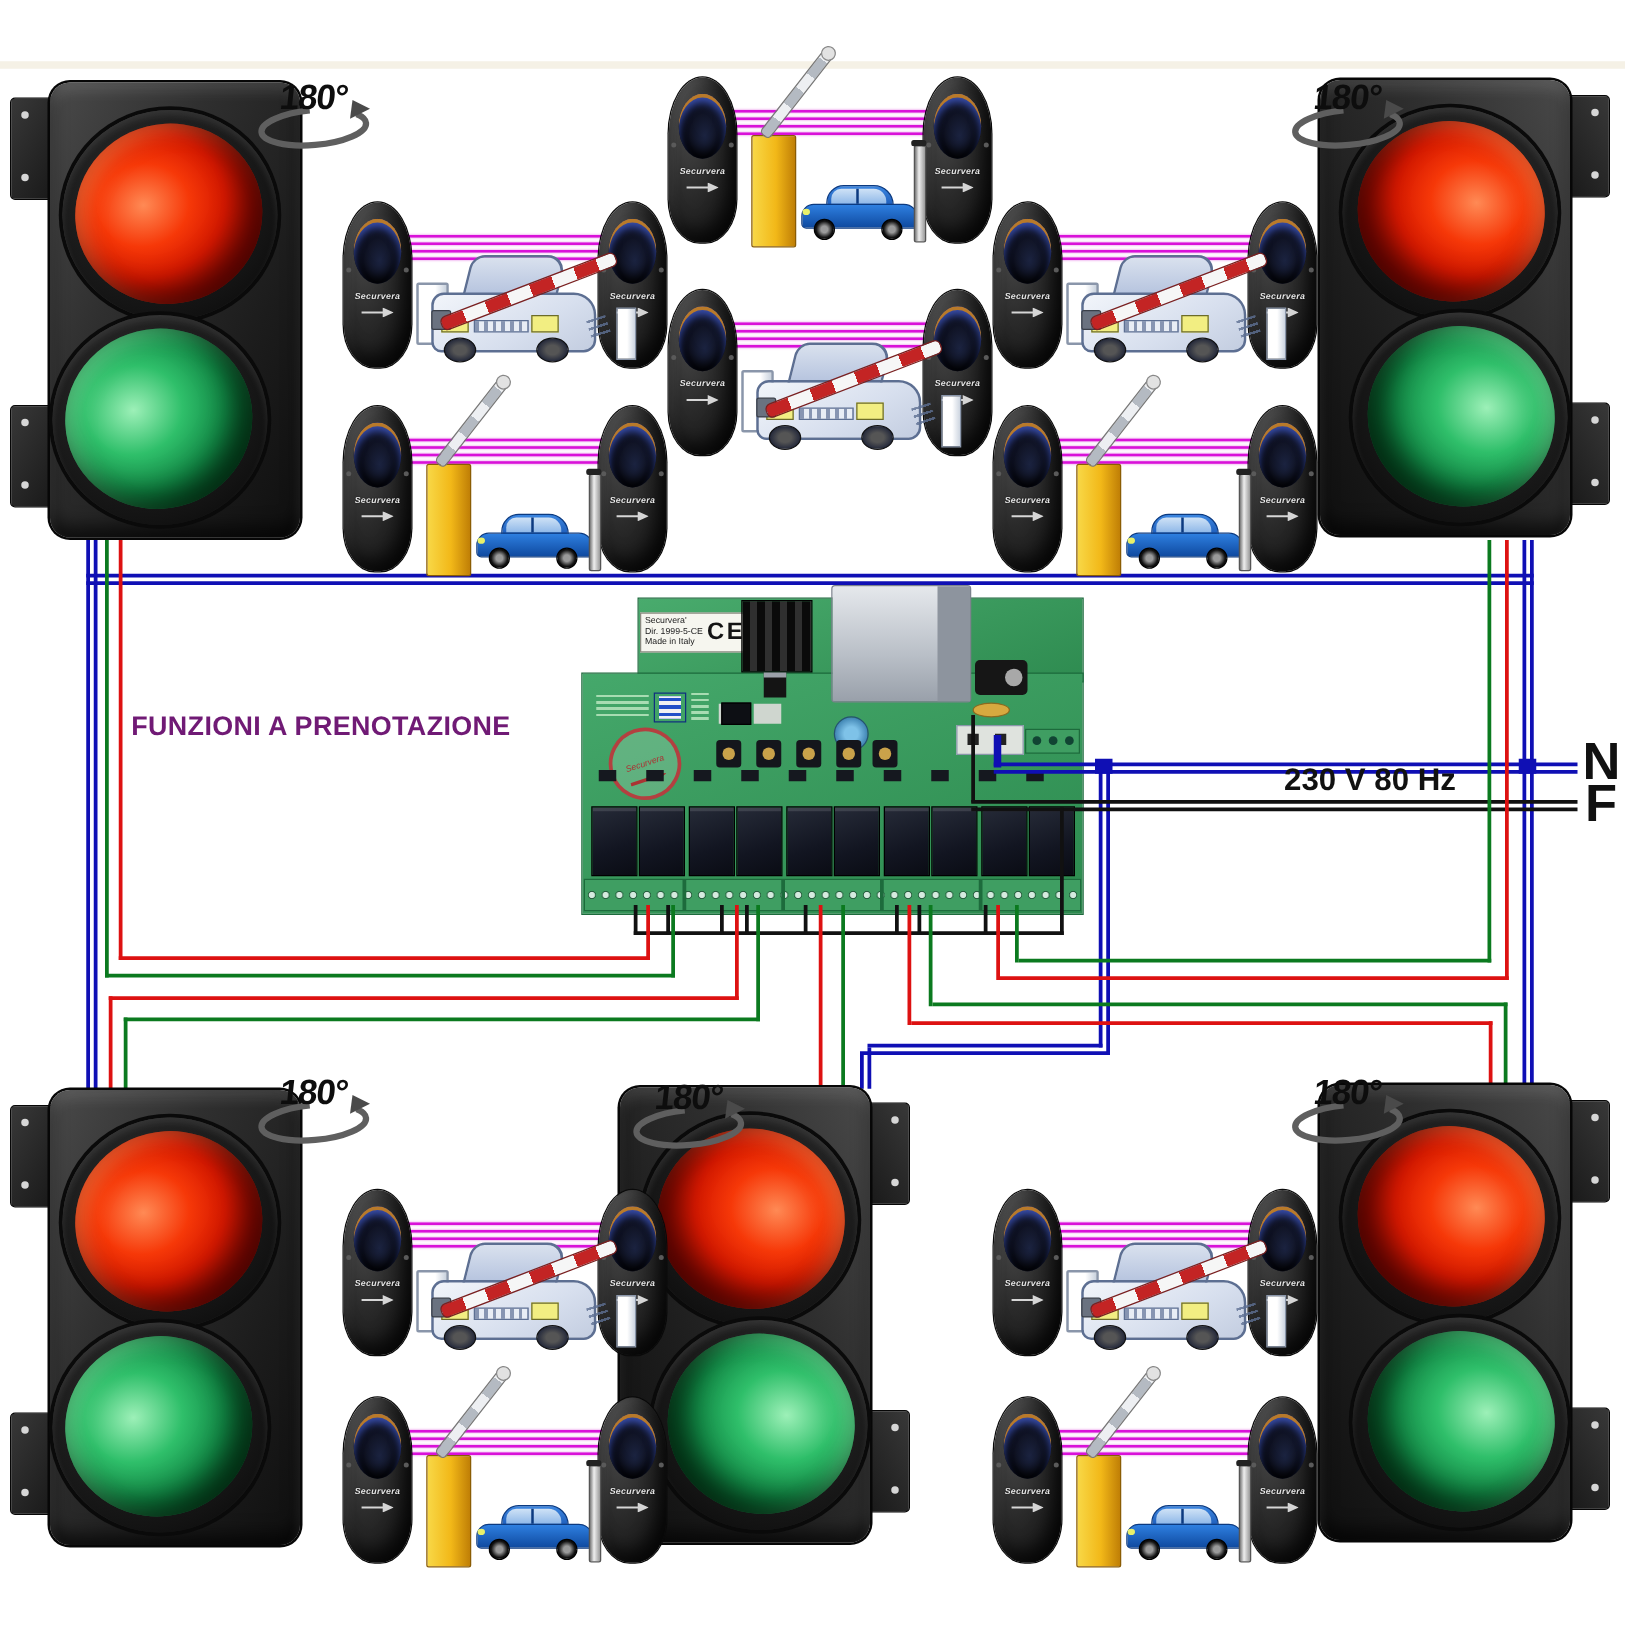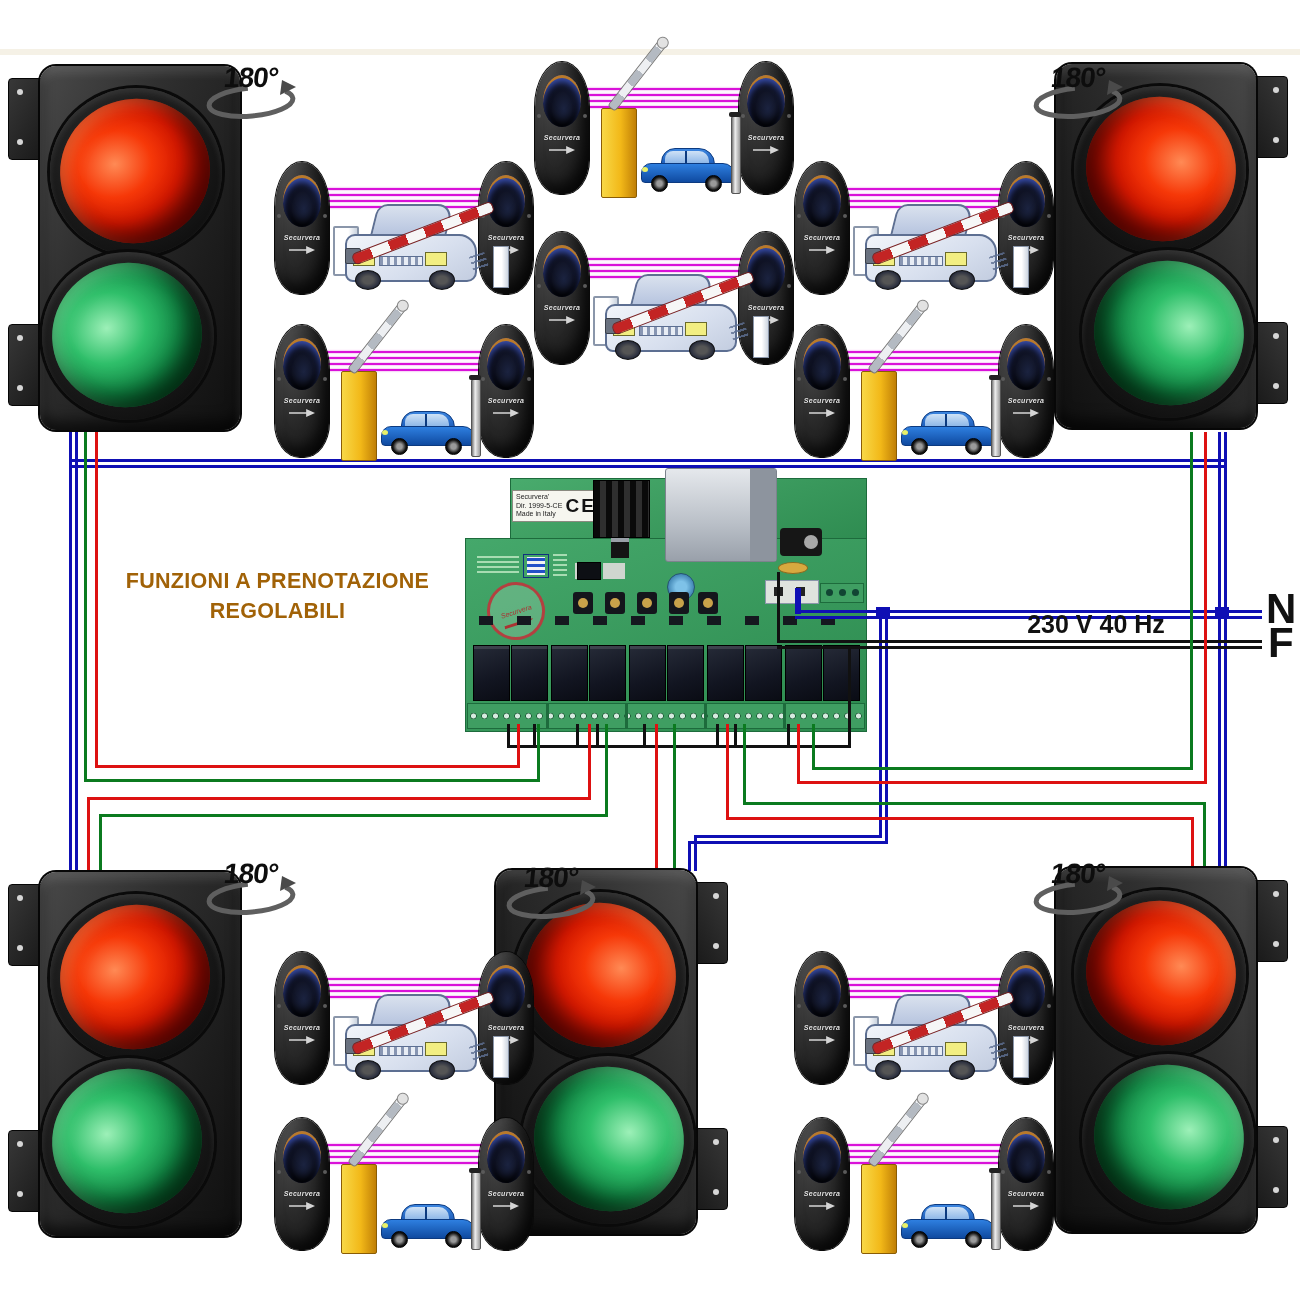--- a/index.html
+++ b/index.html
@@ -6,22 +6,22 @@
   .canvas{position:relative;width:1300px;height:1300px;background:#ffffff;overflow:hidden;
           font-family:"Liberation Sans",sans-serif;}
   .topstrip{position:absolute;left:0;top:49px;width:1300px;height:6px;background:#f5f1e6;}
 
   
   .wires{position:absolute;inset:0;z-index:2;}
   .w{position:absolute;}
   .red{background:#dd1111}.grn{background:#0b7a1f}.blu{background:#0f0fb4}.blk{background:#111111}
 
   
-  .funtext{position:absolute;left:105px;top:566px;width:345px;z-index:4;text-align:center;
-           font-weight:bold;font-size:21.5px;line-height:30px;color:#a16207;letter-spacing:.3px;}
+  .funtext{position:absolute;left:105px;top:566px;width:345px;z-index:4;text-align:left;
+           font-weight:bold;font-size:21.5px;line-height:30px;color:#701a75;letter-spacing:.3px;}
   .voltage{position:absolute;left:1016px;top:610px;width:160px;z-index:4;text-align:center;
            font-weight:bold;font-size:25px;color:#111;}
   .nlab{position:absolute;left:1266px;top:588px;z-index:4;font-weight:bold;font-size:42px;color:#111;line-height:1;}
   .flab{position:absolute;left:1268px;top:622px;z-index:4;font-weight:bold;font-size:42px;color:#111;line-height:1;}
 
   
   .rot{position:absolute;width:96px;height:64px;z-index:4;}
   .rot svg{position:absolute;left:0;top:0;}
   .rot-txt{position:absolute;top:2px;left:0;width:100%;text-align:center;font-size:28px;
            font-weight:bold;color:#0d0d0d;letter-spacing:-1px;transform:skewX(-6deg);}
@@ -293,23 +293,22 @@
       <div class="opto" style="left: 356px;"></div>
       <div class="trimmer" style="left: 108px;"></div>
       <div class="trimmer" style="left: 140px;"></div>
       <div class="trimmer" style="left: 172px;"></div>
       <div class="trimmer" style="left: 204px;"></div>
       <div class="trimmer" style="left: 233px;"></div>
     </div>
 
   <div class="funtext">
     <div>FUNZIONI A PRENOTAZIONE</div>
-    <div>REGOLABILI</div>
-  </div>
-  <div class="voltage">230 V 40 Hz</div>
+  </div>
+  <div class="voltage">230 V 80 Hz</div>
   <div class="nlab">N</div>
   <div class="flab">F</div>
 <div class="tlight" style="left: 8px; top: 62px;">
     <div class="tl-bracket tb-top">
         <i></i>
         <i></i>
       </div>
     <div class="tl-bracket tb-bot">
         <i></i>
         <i></i>

